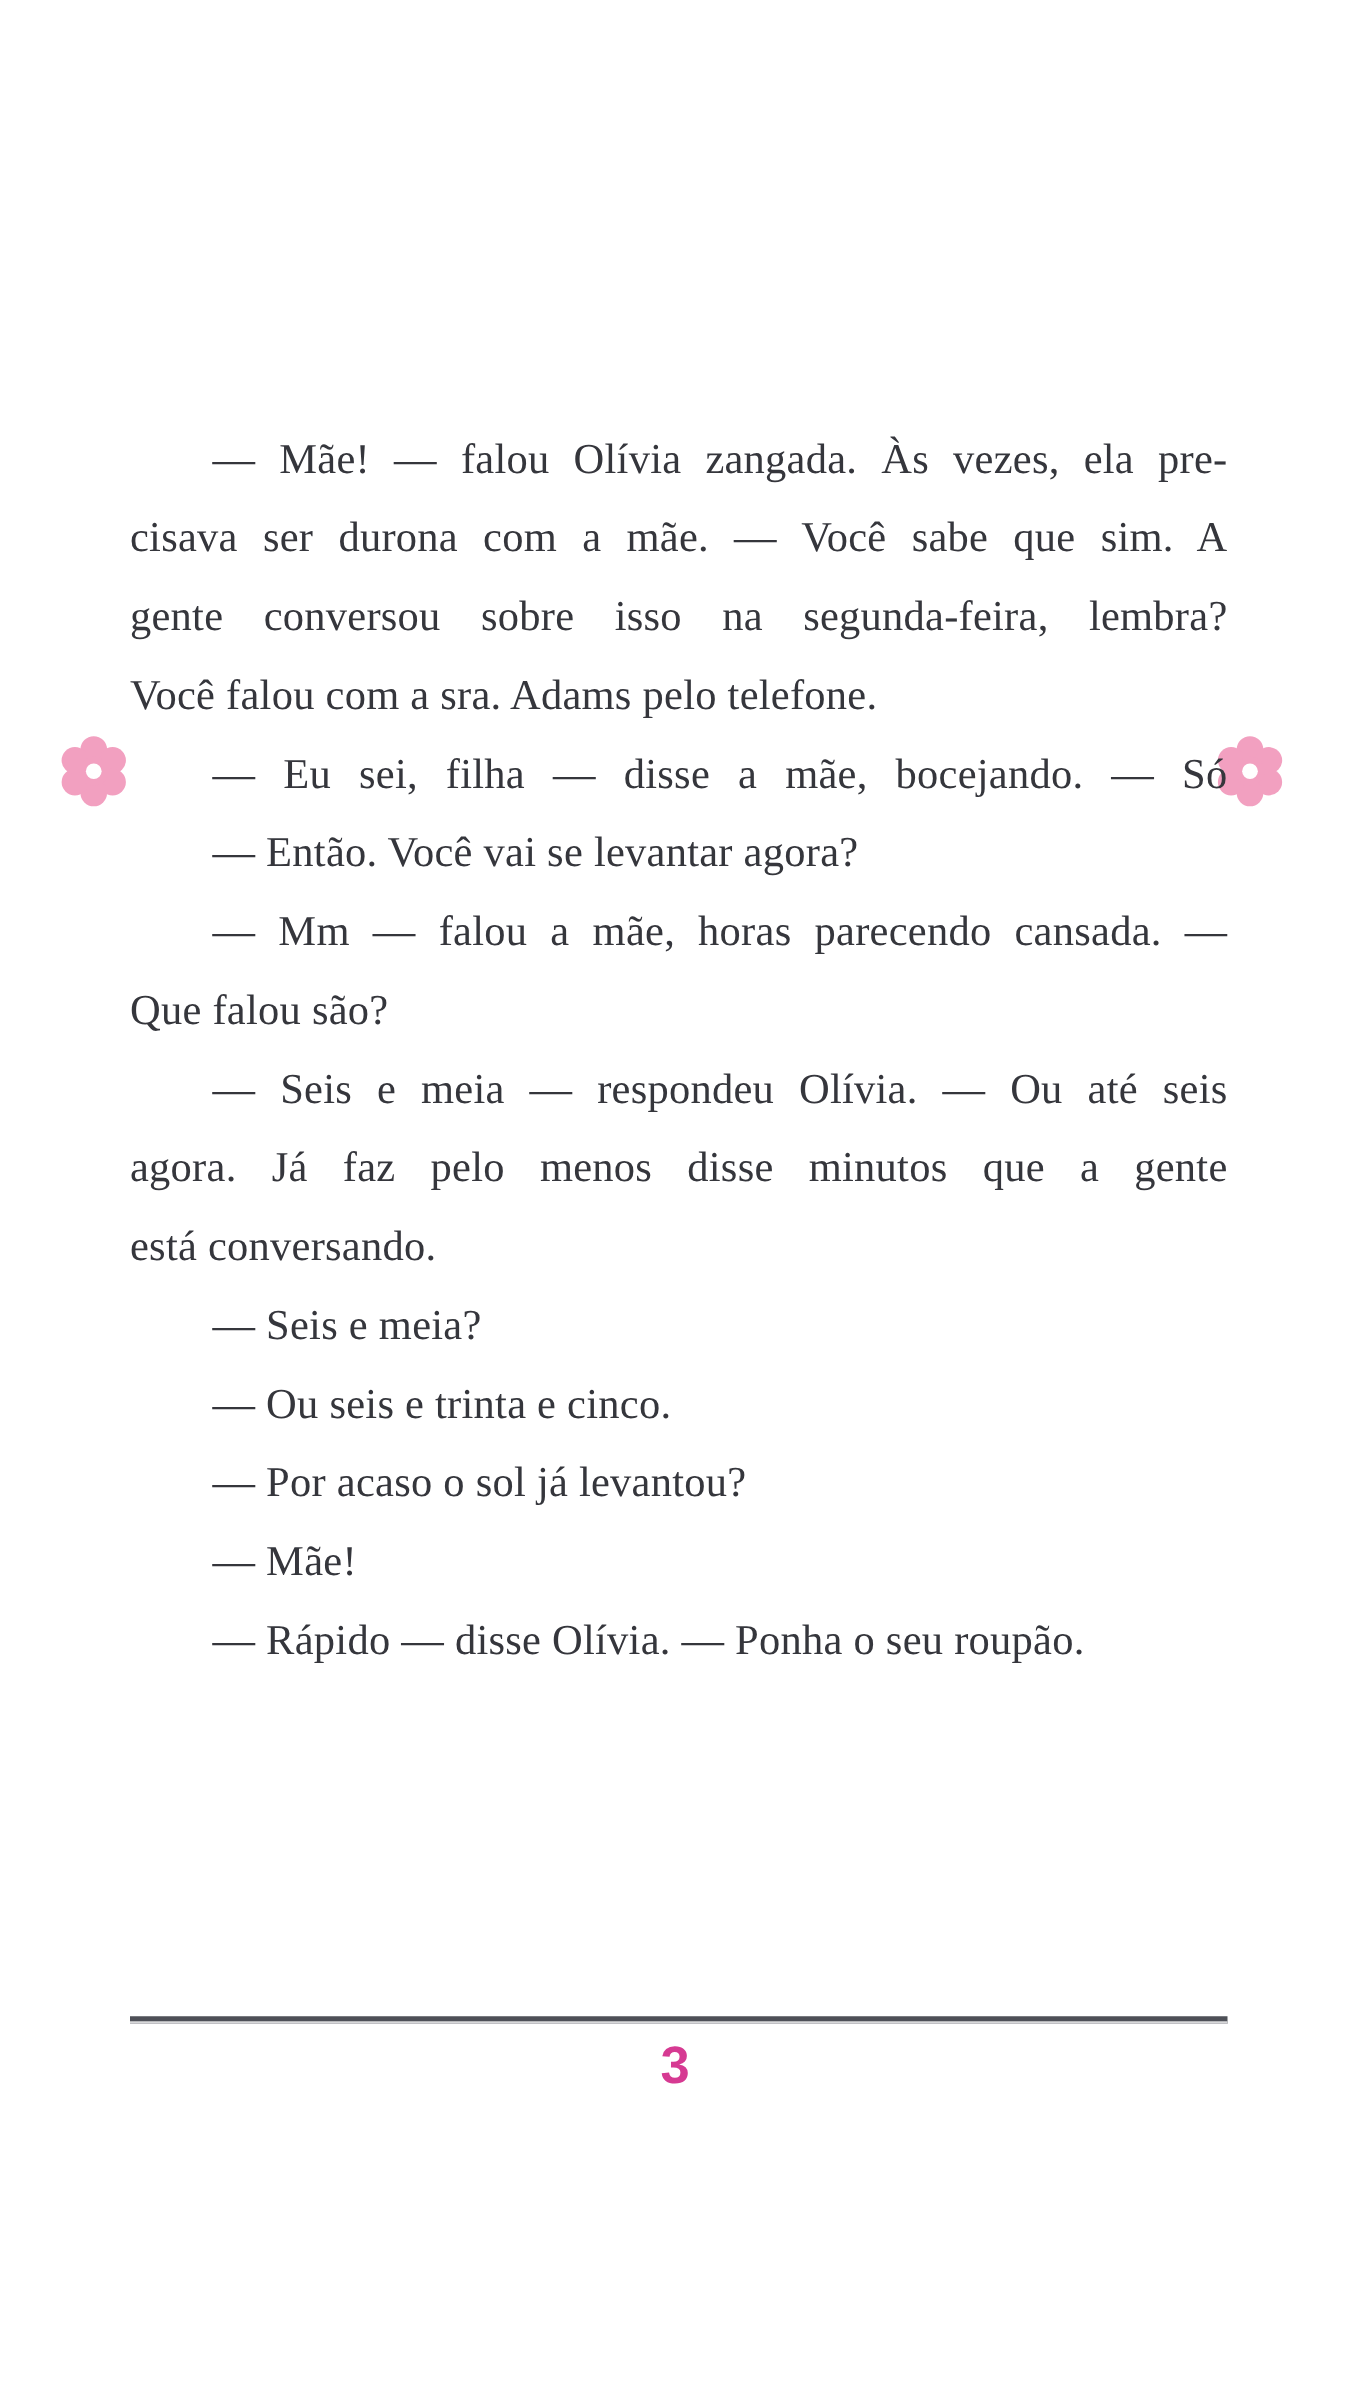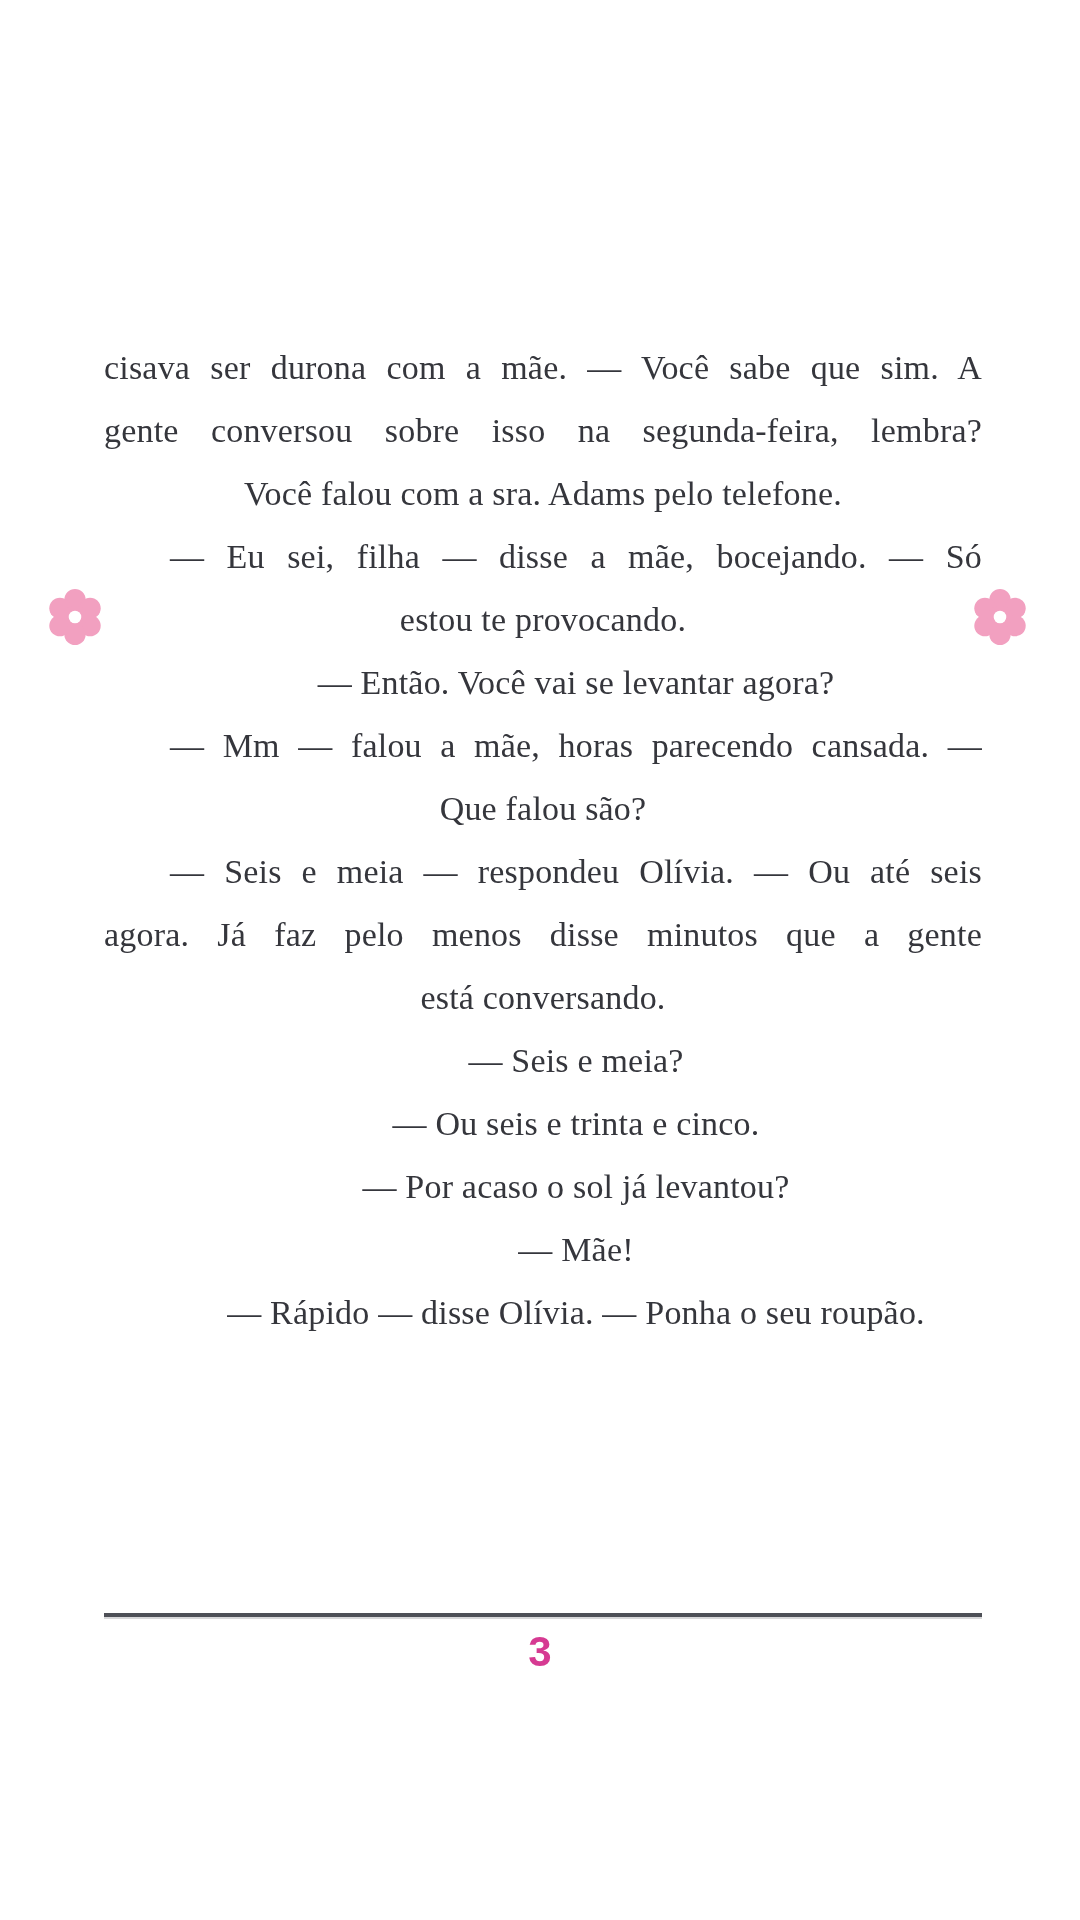--- a/index.html
+++ b/index.html
@@ -27,21 +27,21 @@
     width: 878px;
     color: #35363c;
     font-size: 34px;
     line-height: 63px;
     letter-spacing: 0.2px;
   }
   .ln {
     height: 63px;
     white-space: normal;
     overflow: hidden;
-    text-align: center;
+    text-align: left;
   }
   .ln.ind {
     text-indent: 66px;
   }
   .ln.just {
     text-align: justify;
     text-align-last: justify;
   }
   
   .flower {
@@ -103,25 +103,25 @@
         <circle cx="30" cy="48" r="11"></circle>
         <circle cx="14.4" cy="39" r="11"></circle>
         <circle cx="14.4" cy="21" r="11"></circle>
         <circle cx="30" cy="30" r="12"></circle>
       </g>
       <circle cx="30" cy="30" r="6.5" fill="#ffffff"></circle>
     </svg>
   </div>
 
   <div class="text-block">
+    <div class="ln ind just">— Mãe! — falou Olívia zangada. Às vezes, ela pre-</div>
     <div class="ln just">cisava ser durona com a mãe. — Você sabe que sim. A</div>
     <div class="ln just">gente conversou sobre isso na segunda-feira, lembra?</div>
     <div class="ln">Você falou com a sra. Adams pelo telefone.</div>
     <div class="ln ind just">— Eu sei, filha — disse a mãe, bocejando. — Só</div>
-    <div class="ln">estou te provocando.</div>
     <div class="ln ind">— Então. Você vai se levantar agora?</div>
     <div class="ln ind just">— Mm — falou a mãe, horas parecendo cansada. —</div>
     <div class="ln">Que falou são?</div>
     <div class="ln ind just">— Seis e meia — respondeu Olívia. — Ou até seis</div>
     <div class="ln just">agora. Já faz pelo menos disse minutos que a gente</div>
     <div class="ln">está conversando.</div>
     <div class="ln ind">— Seis e meia?</div>
     <div class="ln ind">— Ou seis e trinta e cinco.</div>
     <div class="ln ind">— Por acaso o sol já levantou?</div>
     <div class="ln ind">— Mãe!</div>

